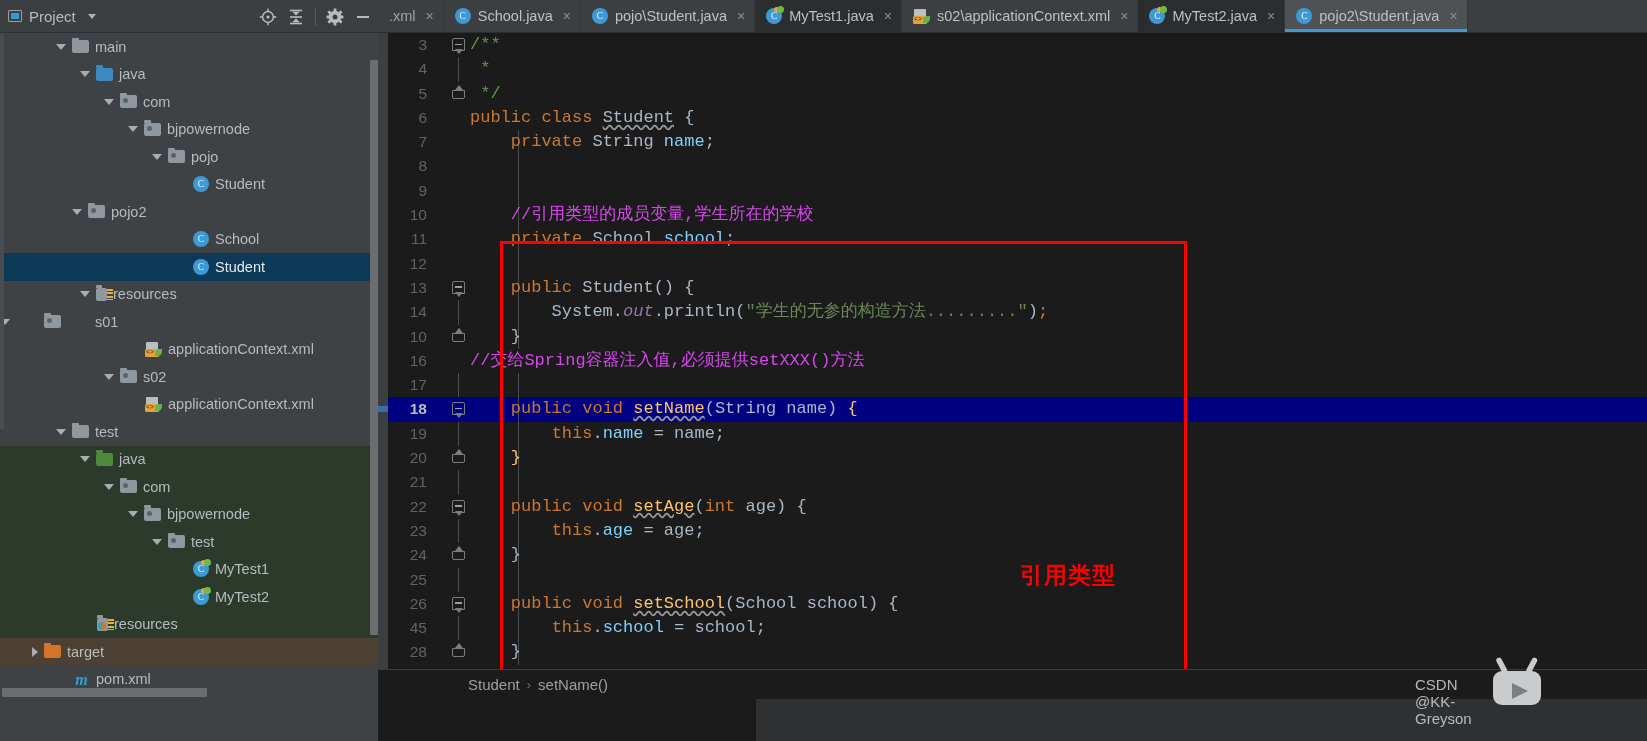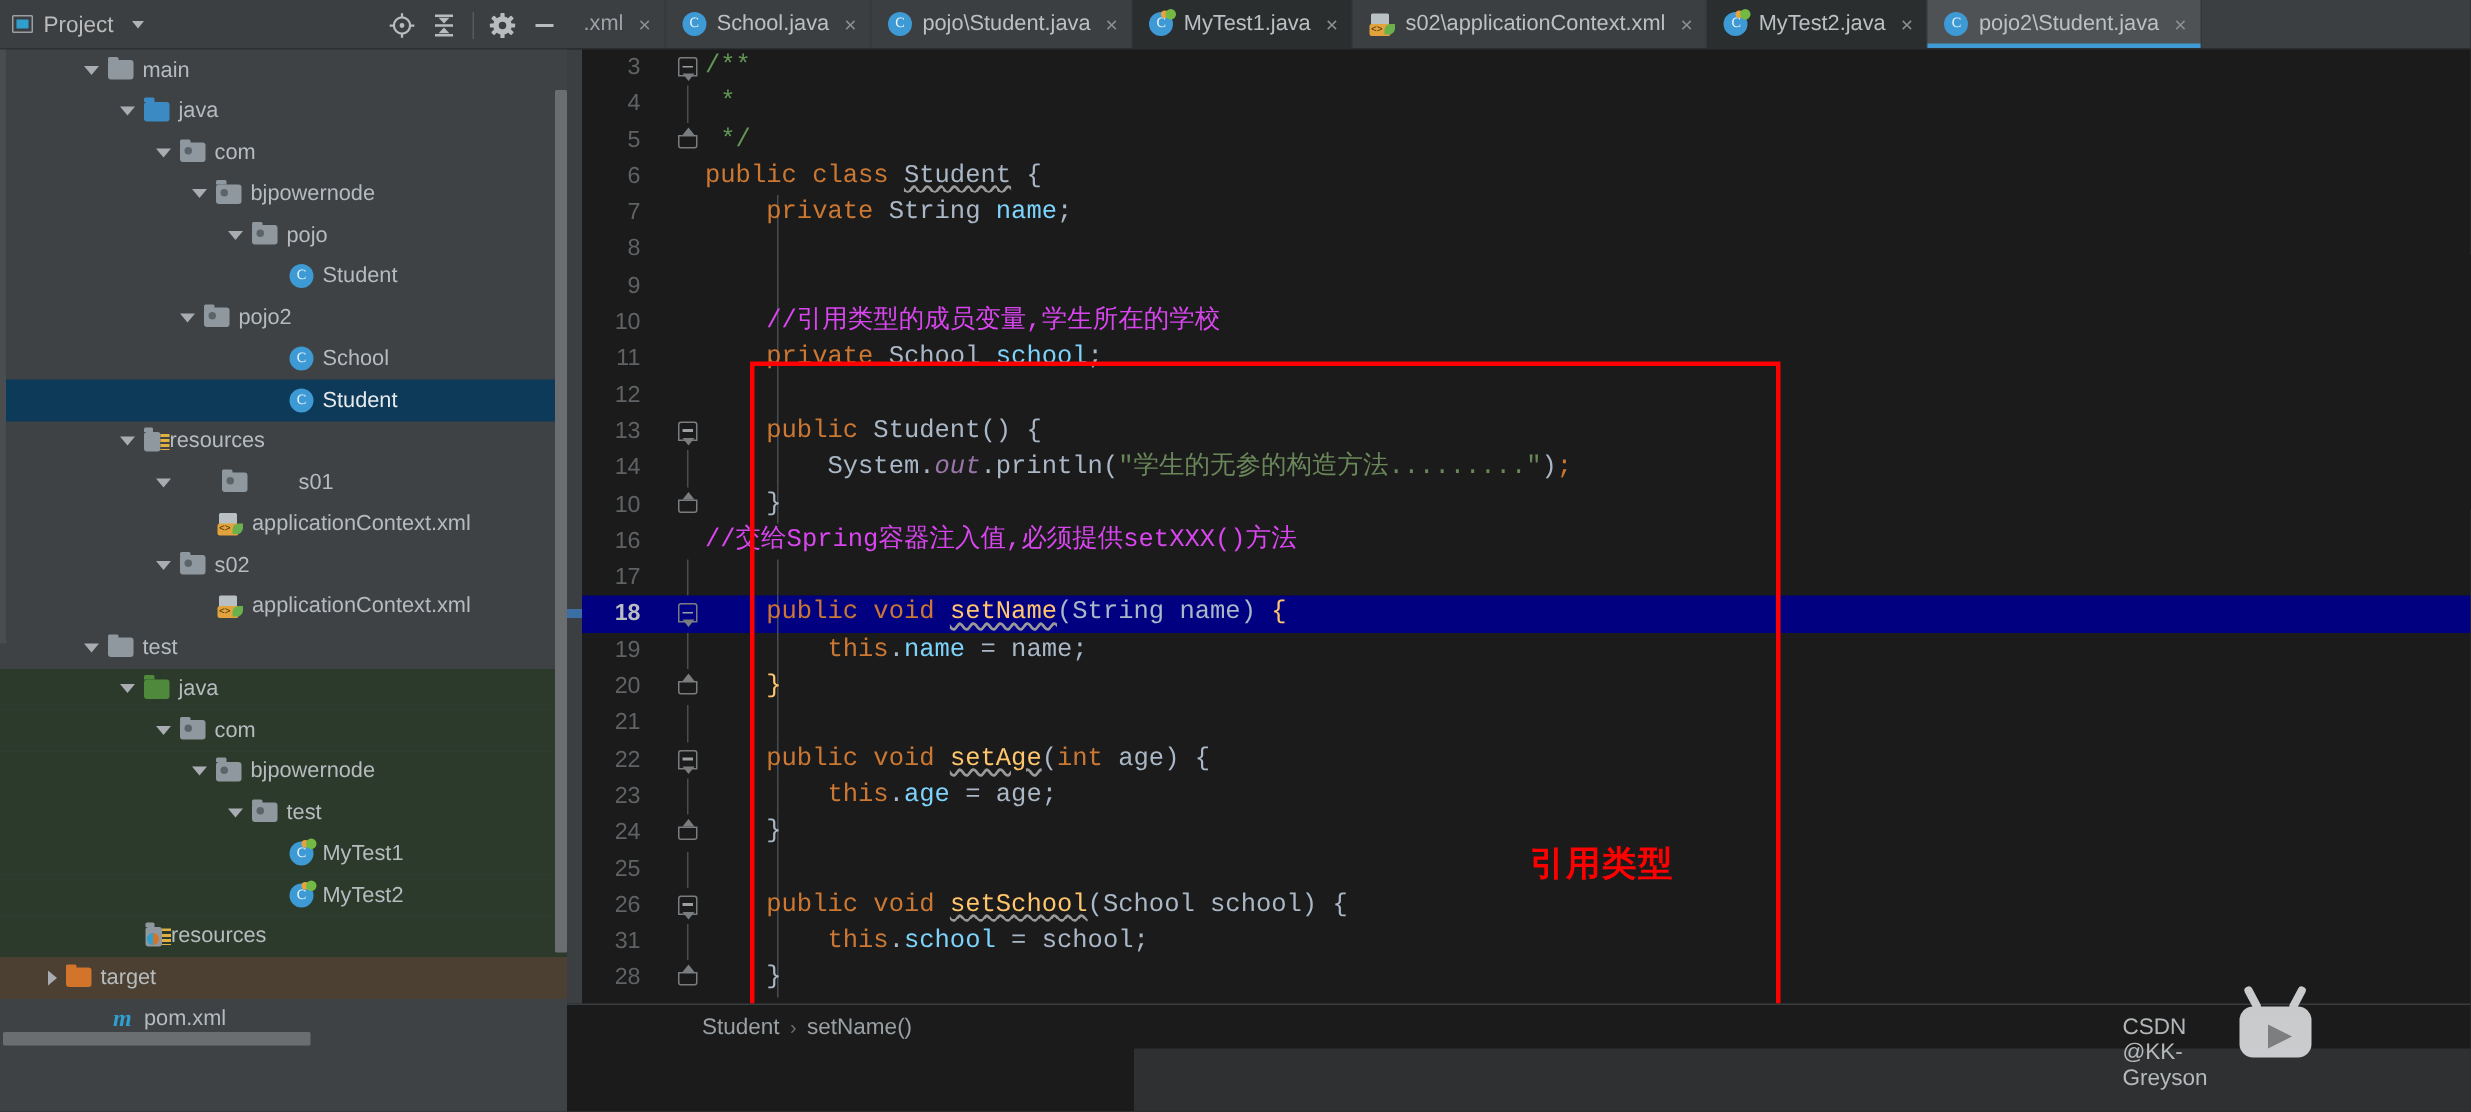--- a/index.html
+++ b/index.html
@@ -399,41 +399,41 @@
         <div class="row" style="padding-left: 152px;">
           <span class="arrow "></span>
           <span class="ico folder-pkg"></span>
           <span class="lbl">pojo</span>
         </div>
         <div class="row" style="padding-left: 176px;">
           <span class="arrow none" style="width: 17px;"></span>
           <span class="ico class">C</span>
           <span class="lbl">Student</span>
         </div>
-        <div class="row" style="padding-left: 120px;">
+        <div class="row" style="padding-left: 72px;">
           <span class="arrow "></span>
           <span class="ico folder-pkg"></span>
           <span class="lbl">pojo2</span>
         </div>
         <div class="row" style="padding-left: 176px;">
           <span class="arrow none" style="width: 17px;"></span>
           <span class="ico class">C</span>
           <span class="lbl">School</span>
         </div>
         <div class="row sel" style="padding-left: 176px;">
           <span class="arrow none" style="width: 17px;"></span>
           <span class="ico class">C</span>
           <span class="lbl">Student</span>
         </div>
         <div class="row" style="padding-left: 80px;">
           <span class="arrow "></span>
           <span class="ico folder-res"></span>
           <span class="lbl">resources</span>
         </div>
-        <div class="row" style="padding-left: 104px; gap: 28px;">
+        <div class="row" style=" gap: 28px;">
           <span class="arrow "></span>
           <span class="ico folder-pkg"></span>
           <span class="lbl">s01</span>
         </div>
         <div class="row" style="padding-left: 128px;">
           <span class="arrow none" style="width: 17px;"></span>
           <span class="ico xml">
             <span class="sheet"></span>
             <span class="tagbox">&lt;&gt;</span>
             <span class="leaf"></span>
@@ -572,21 +572,21 @@
         <div class="code-line"><span class="gutter-num">17</span><span class="guide"></span><span class="indent-guide"></span><span class="code-text"></span></div>
         <div class="code-line hl"><span class="gutter-num">18</span><span class="fold top"><span class="box"></span><span class="minus"></span><span class="tip"></span></span><span class="indent-guide"></span><span class="code-text"><span class="t">    </span><span class="k">public </span><span class="k">void </span><span class="m wavy">setName</span><span class="t">(</span><span class="t">String name</span><span class="t">) </span><span class="yb">{</span></span></div>
         <div class="code-line"><span class="gutter-num">19</span><span class="guide"></span><span class="indent-guide"></span><span class="code-text"><span class="t">        </span><span class="k">this</span><span class="t">.</span><span class="f">name</span><span class="t"> = name;</span></span></div>
         <div class="code-line"><span class="gutter-num">20</span><span class="fold end"><span class="uptip"></span><span class="box2"></span></span><span class="indent-guide"></span><span class="code-text"><span class="t">    </span><span class="yb">}</span></span></div>
         <div class="code-line"><span class="gutter-num">21</span><span class="guide"></span><span class="indent-guide"></span><span class="code-text"></span></div>
         <div class="code-line"><span class="gutter-num">22</span><span class="fold top"><span class="box"></span><span class="minus"></span><span class="tip"></span></span><span class="indent-guide"></span><span class="code-text"><span class="t">    </span><span class="k">public </span><span class="k">void </span><span class="m wavy">setAge</span><span class="t">(</span><span class="k">int</span><span class="t"> age) {</span></span></div>
         <div class="code-line"><span class="gutter-num">23</span><span class="guide"></span><span class="indent-guide"></span><span class="code-text"><span class="t">        </span><span class="k">this</span><span class="t">.</span><span class="f">age</span><span class="t"> = age;</span></span></div>
         <div class="code-line"><span class="gutter-num">24</span><span class="fold end"><span class="uptip"></span><span class="box2"></span></span><span class="indent-guide"></span><span class="code-text"><span class="t">    }</span></span></div>
         <div class="code-line"><span class="gutter-num">25</span><span class="guide"></span><span class="indent-guide"></span><span class="code-text"></span></div>
         <div class="code-line"><span class="gutter-num">26</span><span class="fold top"><span class="box"></span><span class="minus"></span><span class="tip"></span></span><span class="indent-guide"></span><span class="code-text"><span class="t">    </span><span class="k">public </span><span class="k">void </span><span class="m wavy">setSchool</span><span class="t">(School school) {</span></span></div>
-        <div class="code-line"><span class="gutter-num">31</span><span class="guide"></span><span class="indent-guide"></span><span class="code-text"><span class="t">        </span><span class="k">this</span><span class="t">.</span><span class="f">school</span><span class="t"> = school;</span></span></div>
+        <div class="code-line"><span class="gutter-num">45</span><span class="guide"></span><span class="indent-guide"></span><span class="code-text"><span class="t">        </span><span class="k">this</span><span class="t">.</span><span class="f">school</span><span class="t"> = school;</span></span></div>
         <div class="code-line"><span class="gutter-num">28</span><span class="fold end"><span class="uptip"></span><span class="box2"></span></span><span class="indent-guide"></span><span class="code-text"><span class="t">    }</span></span></div>
       </div>
 
     <div id="red-box"></div>
     <div id="red-label">引用类型</div>
 
     <div id="breadcrumb">
       <span>Student</span>
       <span class="sepb">›</span>
       <span>setName()</span>

